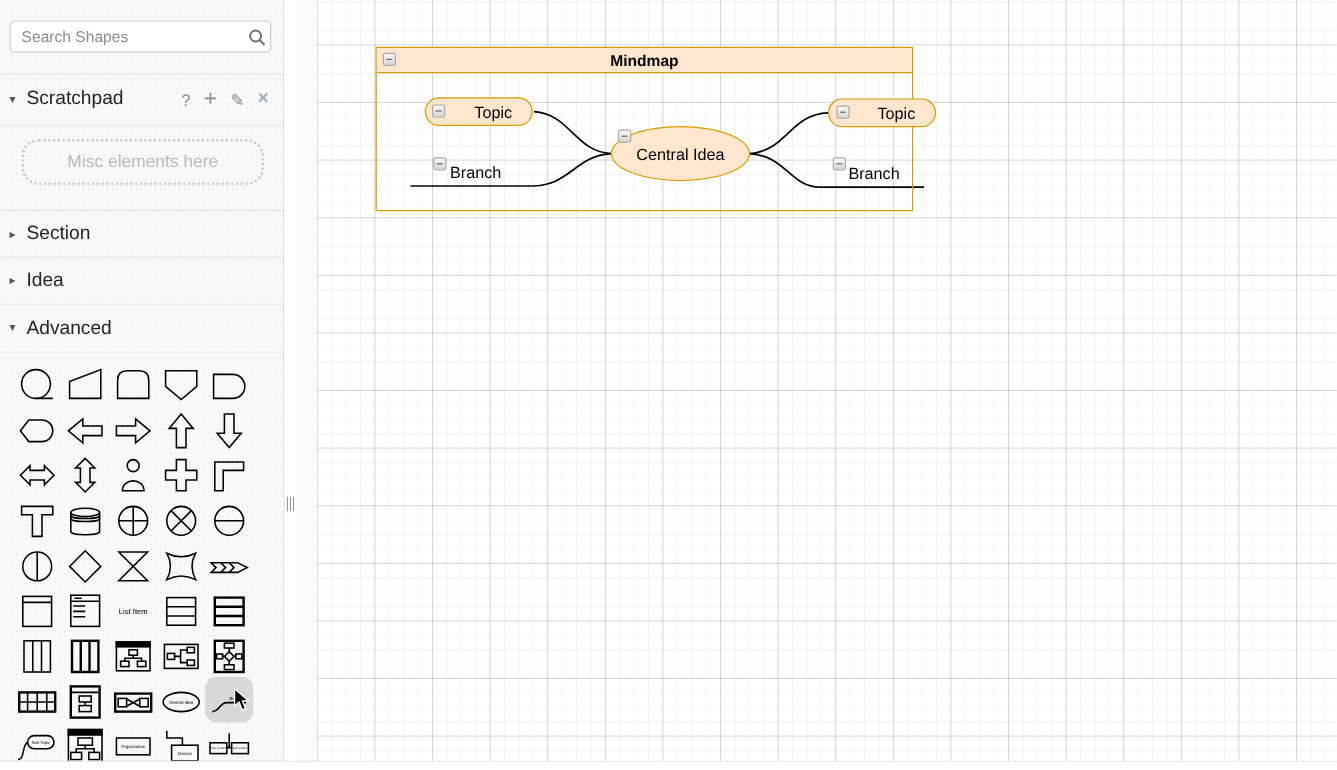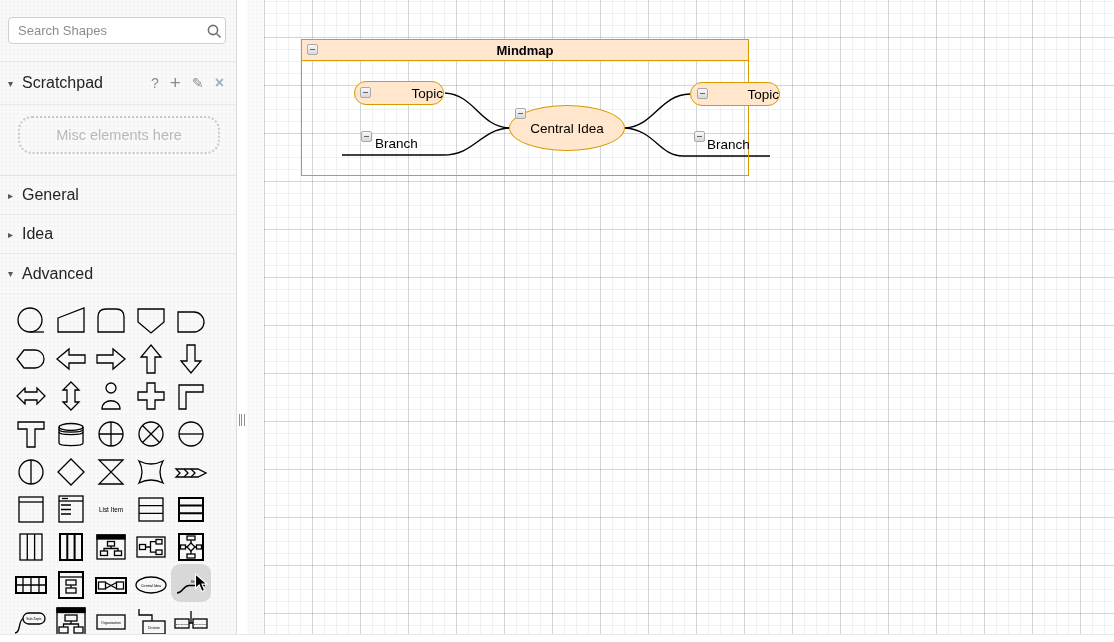--- a/index.html
+++ b/index.html
@@ -77,41 +77,41 @@
       linear-gradient(90deg,rgba(120,130,150,0.10) 1px,transparent 1px),
       linear-gradient(rgba(120,130,150,0.26) 1px,transparent 1px),
       linear-gradient(90deg,rgba(120,130,150,0.26) 1px,transparent 1px);
     background-size:12px 12px,12px 12px,48px 48px,48px 48px;
     background-position:0 1px,0 0,0 37px,0 0;
   }
   .bottom-gutter{position:absolute;left:0;right:0;bottom:0;height:7px;background:#fff;
     border-top:1px solid #e8e8e8;z-index:40;}
   
   .mm-container{
-    position:absolute;left:54px;top:39px;width:448px;height:137px;
+    position:absolute;left:66px;top:39px;width:448px;height:137px;
     border:1px solid #d79b00;box-sizing:border-box;
   }
   .mm-titlebar{
     height:20px;background:#ffe6cc;border-bottom:1px solid #d79b00;
     display:flex;align-items:center;justify-content:center;
     font-size:13px;font-weight:bold;color:#000;position:relative;
   }
   .collapse-btn{
     position:absolute;width:11px;height:11px;box-sizing:border-box;
     border:1px solid #a9a9a9;border-radius:2px;
     background:linear-gradient(#f8f8f8,#d8d8d8);
     display:flex;align-items:center;justify-content:center;z-index:5;
   }
   .collapse-btn .minus{width:5px;height:1px;background:#666;}
   .mm-node{
     position:absolute;background:#ffe6cc;border:1.3px solid #d79b00;box-sizing:border-box;
     display:flex;align-items:center;justify-content:center;
     font-size:13.5px;color:#000;
   }
-  .topic{width:90px;height:24px;border-radius:12px;padding-left:24px;justify-content:flex-end;}
+  .topic{width:90px;height:24px;border-radius:12px;padding-left:24px;}
   .ellipse{left:262px;top:105px;width:116px;height:46px;border-radius:50%;}
   .branch-label{position:absolute;font-size:13.5px;color:#000;}
   .edges{position:absolute;left:0;top:0;pointer-events:none;}
   .cursor{position:absolute;left:194px;top:573px;z-index:60;}
 </style>
 </head>
 <body>
 
 <div class="sidebar">
 
@@ -135,21 +135,21 @@
       <span class="si xx">×</span>
     </span>
   </div>
 
   <div class="dropzone-area">
     <div class="dropzone">Misc elements here</div>
   </div>
 
   <div class="sec-head sec-general">
     <span class="tri">▸</span>
-    <span class="lbl">General</span>
+    <span class="lbl">Section</span>
   </div>
   <div class="sec-head sec-misc">
     <span class="tri">▸</span>
     <span class="lbl">Idea</span>
   </div>
   <div class="sec-head sec-advanced">
     <span class="tri">▾</span>
     <span class="lbl">Advanced</span>
   </div>
 

